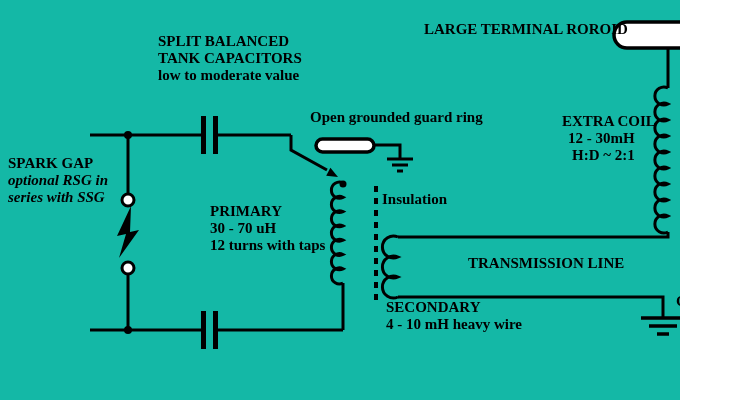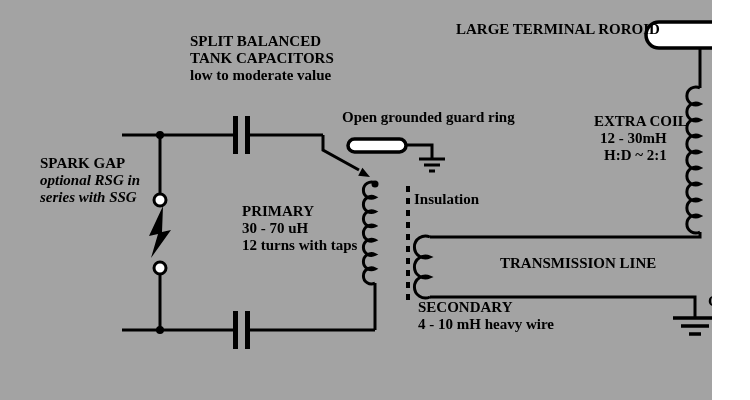--- a/index.html
+++ b/index.html
@@ -1,16 +1,16 @@
 <!DOCTYPE html>
 <html><head>
 <meta charset="utf-8">
 <style>
   html,body{margin:0;padding:0;background:#ffffff;}
-  .stage{width:680px;height:400px;position:relative;background:#a3a3a3;overflow:hidden;padding-left:32px;}
+  .stage{width:680px;height:400px;position:relative;background:#14b8a6;overflow:hidden;}
   svg{display:block;}
   .wire{stroke:#000;stroke-width:3;fill:none;}
   .thick{stroke:#000;stroke-width:3.5;fill:none;}
   .plate{fill:#000;stroke:none;}
   .dot{fill:#000;stroke:none;}
   .electrode{fill:#ffffff;stroke:#000;stroke-width:3;}
   .hollow{fill:#ffffff;stroke:#000;stroke-width:3.5;}
   .dashed{stroke:#000;stroke-width:4;fill:none;stroke-dasharray:6 6;}
   text{font-family:"Liberation Serif",serif;font-weight:bold;font-size:15px;fill:#000;}
   text.it{font-style:italic;}

